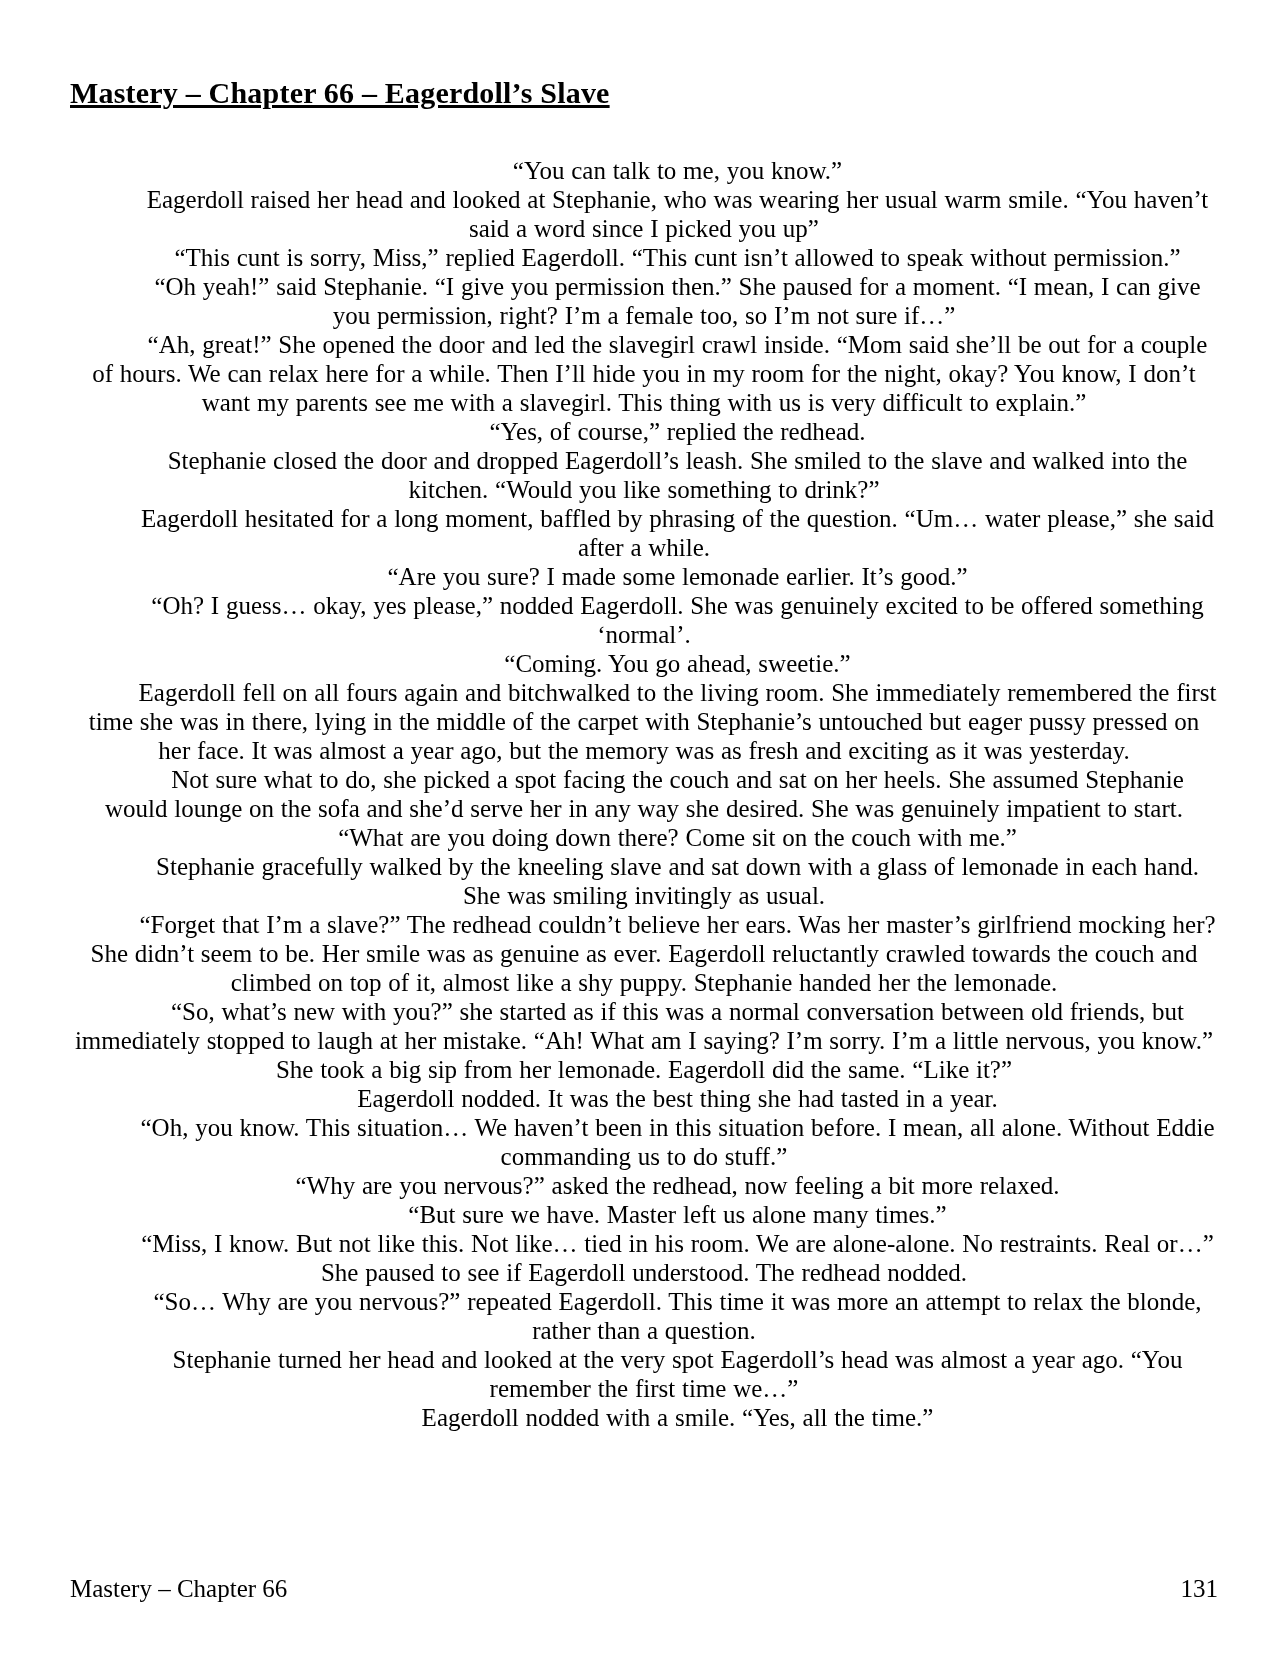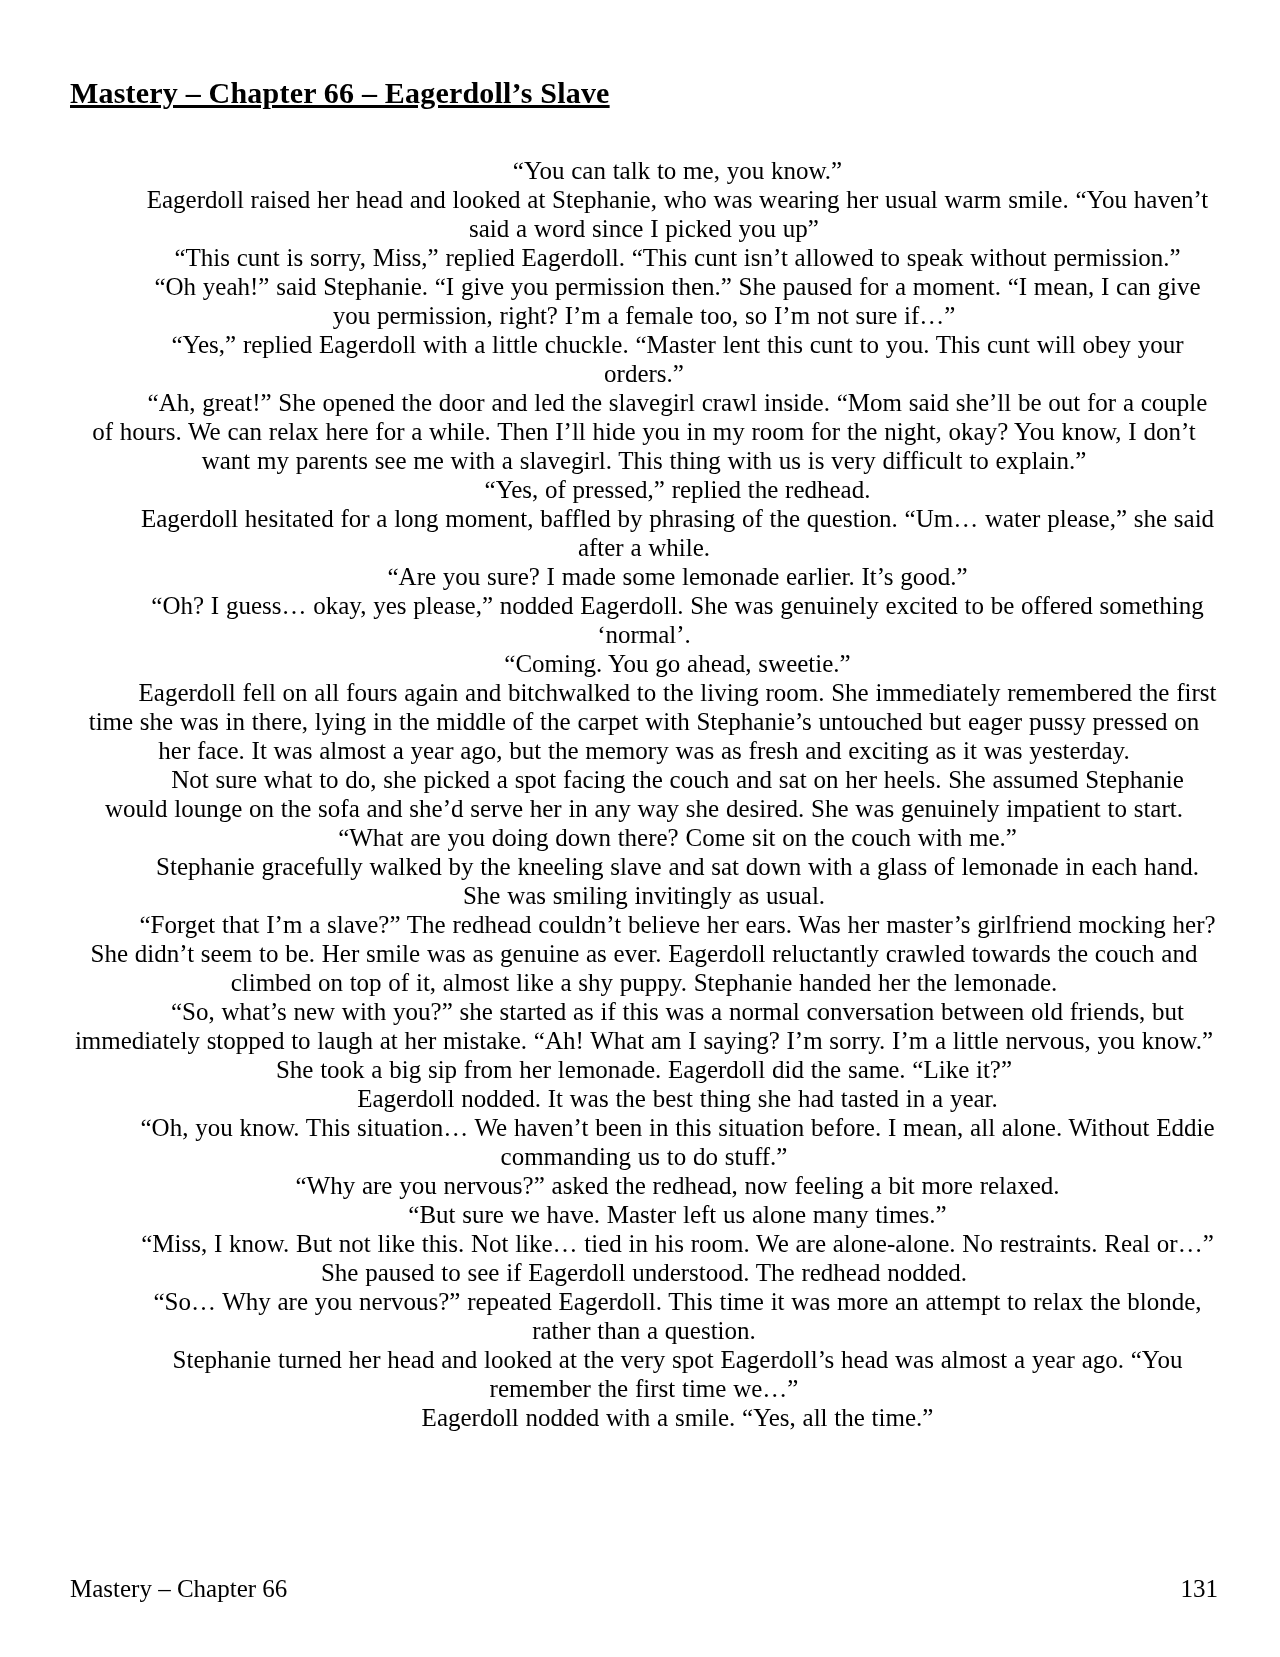--- a/index.html
+++ b/index.html
@@ -52,23 +52,23 @@
 <body>
 
 <div class="page">
   <h1 class="doc-title"><span class="title-text">Mastery – Chapter 66 – Eagerdoll’s Slave</span></h1>
 
   <div class="doc-body">
       <p>“You can talk to me, you know.”</p>
       <p>Eagerdoll raised her head and looked at Stephanie, who was wearing her usual warm smile. “You haven’t said a word since I picked you up”</p>
       <p>“This cunt is sorry, Miss,” replied Eagerdoll. “This cunt isn’t allowed to speak without permission.”</p>
       <p>“Oh yeah!” said Stephanie. “I give you permission then.” She paused for a moment. “I mean, I can give you permission, right? I’m a female too, so I’m not sure if…”</p>
-      <p>“Yes,” replied Eagerdoll with a little chuckle. “Master lent this cunt to you. This cunt will obey your orders.”</p>
       <p>“Ah, great!” She opened the door and led the slavegirl crawl inside. “Mom said she’ll be out for a couple of hours. We can relax here for a while. Then I’ll hide you in my room for the night, okay? You know, I don’t want my parents see me with a slavegirl. This thing with us is very difficult to explain.”</p>
-      <p>“Yes, of pressed,” replied the redhead.</p>
+      <p>“Yes, of course,” replied the redhead.</p>
+      <p>Stephanie closed the door and dropped Eagerdoll’s leash. She smiled to the slave and walked into the kitchen. “Would you like something to drink?”</p>
       <p>Eagerdoll hesitated for a long moment, baffled by phrasing of the question. “Um… water please,” she said after a while.</p>
       <p>“Are you sure? I made some lemonade earlier. It’s good.”</p>
       <p>“Oh? I guess… okay, yes please,” nodded Eagerdoll. She was genuinely excited to be offered something ‘normal’.</p>
       <p>“Coming. You go ahead, sweetie.”</p>
       <p>Eagerdoll fell on all fours again and bitchwalked to the living room. She immediately remembered the first time she was in there, lying in the middle of the carpet with Stephanie’s untouched but eager pussy pressed on her face. It was almost a year ago, but the memory was as fresh and exciting as it was yesterday.</p>
       <p>Not sure what to do, she picked a spot facing the couch and sat on her heels. She assumed Stephanie would lounge on the sofa and she’d serve her in any way she desired. She was genuinely impatient to start.</p>
       <p>“What are you doing down there? Come sit on the couch with me.”</p>
       <p>Stephanie gracefully walked by the kneeling slave and sat down with a glass of lemonade in each hand. She was smiling invitingly as usual.</p>
       <p>“Forget that I’m a slave?” The redhead couldn’t believe her ears. Was her master’s girlfriend mocking her? She didn’t seem to be. Her smile was as genuine as ever. Eagerdoll reluctantly crawled towards the couch and climbed on top of it, almost like a shy puppy. Stephanie handed her the lemonade.</p>
       <p>“So, what’s new with you?” she started as if this was a normal conversation between old friends, but immediately stopped to laugh at her mistake. “Ah! What am I saying? I’m sorry. I’m a little nervous, you know.” She took a big sip from her lemonade. Eagerdoll did the same. “Like it?”</p>

